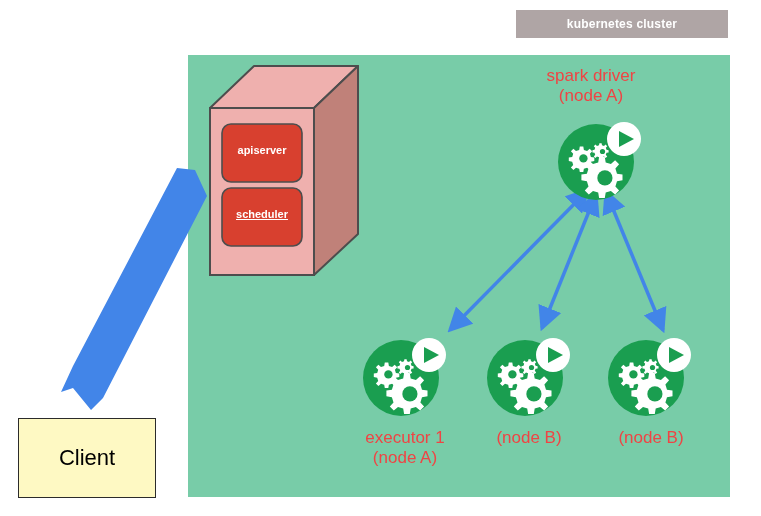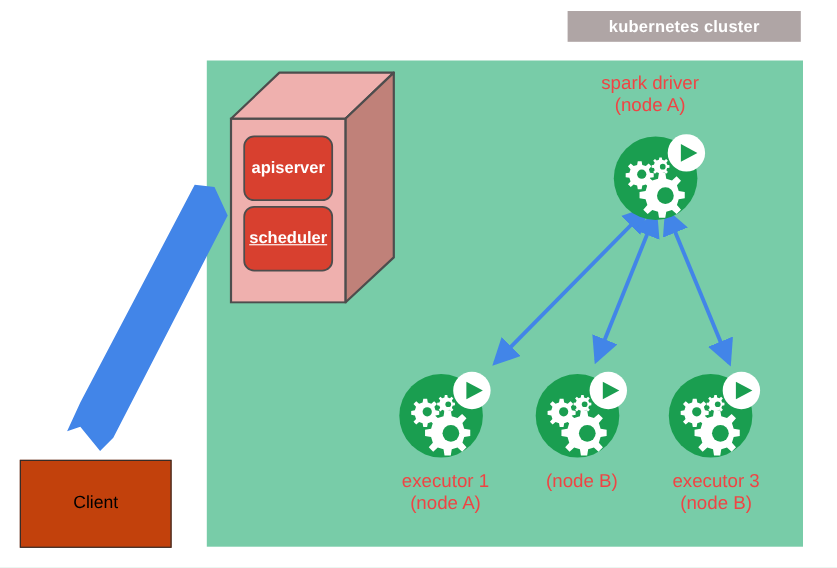--- a/index.html
+++ b/index.html
@@ -27,64 +27,64 @@
 
   
   #cluster-badge {
     position: absolute;
     left: 516px;
     top: 10px;
     width: 212px;
     height: 28px;
     background: #AFA5A5;
     color: #ffffff;
-    font-size: 15px;
+    font-size: 12px;
     font-weight: bold;
     letter-spacing: 0.2px;
     display: flex;
     align-items: center;
     justify-content: center;
   }
 
   
   #control-plane {
     position: absolute;
     left: 208px;
     top: 64px;
     width: 152px;
     height: 212px;
   }
   #control-plane svg { display:block; }
 
   .box-label {
     position: absolute;
     color: #ffffff;
-    font-size: 15px;
+    font-size: 11px;
     font-weight: bold;
     display: flex;
     align-items: center;
     justify-content: center;
     width: 100%;
     pointer-events: none;
   }
 
   
   #client-box {
     position: absolute;
     left: 18px;
     top: 418px;
     width: 138px;
     height: 80px;
-    background: #c2410c;
+    background: #fef9c3;
     border: 1.5px solid #2b2b2b;
     box-sizing: border-box;
     display: flex;
     align-items: center;
     justify-content: center;
-    font-size: 16px;
+    font-size: 22px;
     color: #000000;
   }
 
   
   #spark-submit-arrow {
     position: absolute;
     left: 55px;
     top: 160px;
     width: 160px;
     height: 250px;
@@ -280,19 +280,18 @@
       <path d="M40 52 l5.2 -1.6 0.9 -5.5 5.7 0 0.9 5.5 5.2 1.6 4.2 -3.7 4.0 4.0 -3.7 4.2 1.6 5.2 5.5 0.9 0 5.7 -5.5 0.9 -1.6 5.2 3.7 4.2 -4.0 4.0 -4.2 -3.7 -5.2 1.6 -0.9 5.5 -5.7 0 -0.9 -5.5 -5.2 -1.6 -4.2 3.7 -4.0 -4.0 3.7 -4.2 -1.6 -5.2 -5.5 -0.9 0 -5.7 5.5 -0.9 1.6 -5.2 -3.7 -4.2 4.0 -4.0 z"></path>
       <circle cx="51.9" cy="65.9" r="7.6" fill="#1A9E50"></circle>
     </g>
     <g>
       <circle cx="71" cy="27" r="17" fill="#ffffff"></circle>
       <polygon points="66,19 81,27 66,35" fill="#1A9E50"></polygon>
     </g>
   </svg>
 </div>
 <div class="node-caption" style="left:596px; top:428px; width:110px;">
-  <div>executor 3</div>
   <div>(node B)</div>
 </div>
 
 <div id="client-box">
   <span>Client</span>
 </div>
 
 </body></html>

